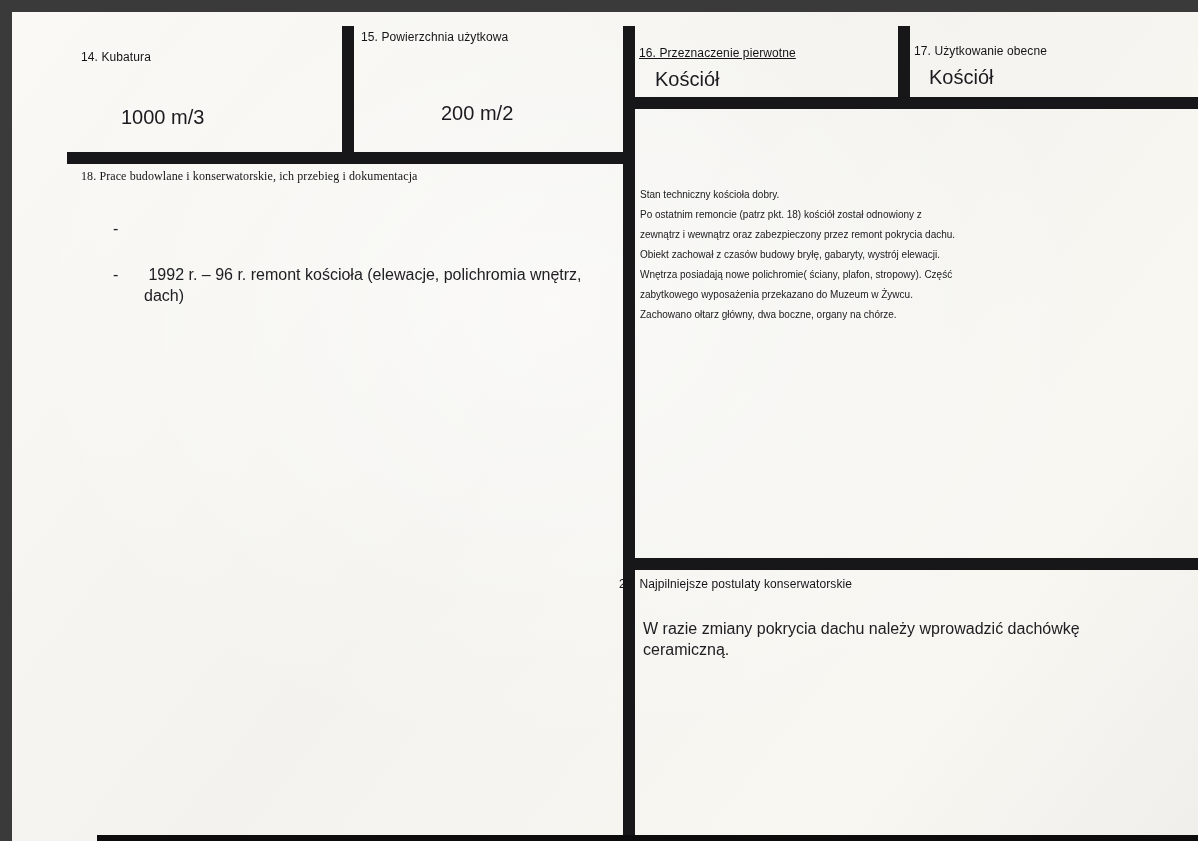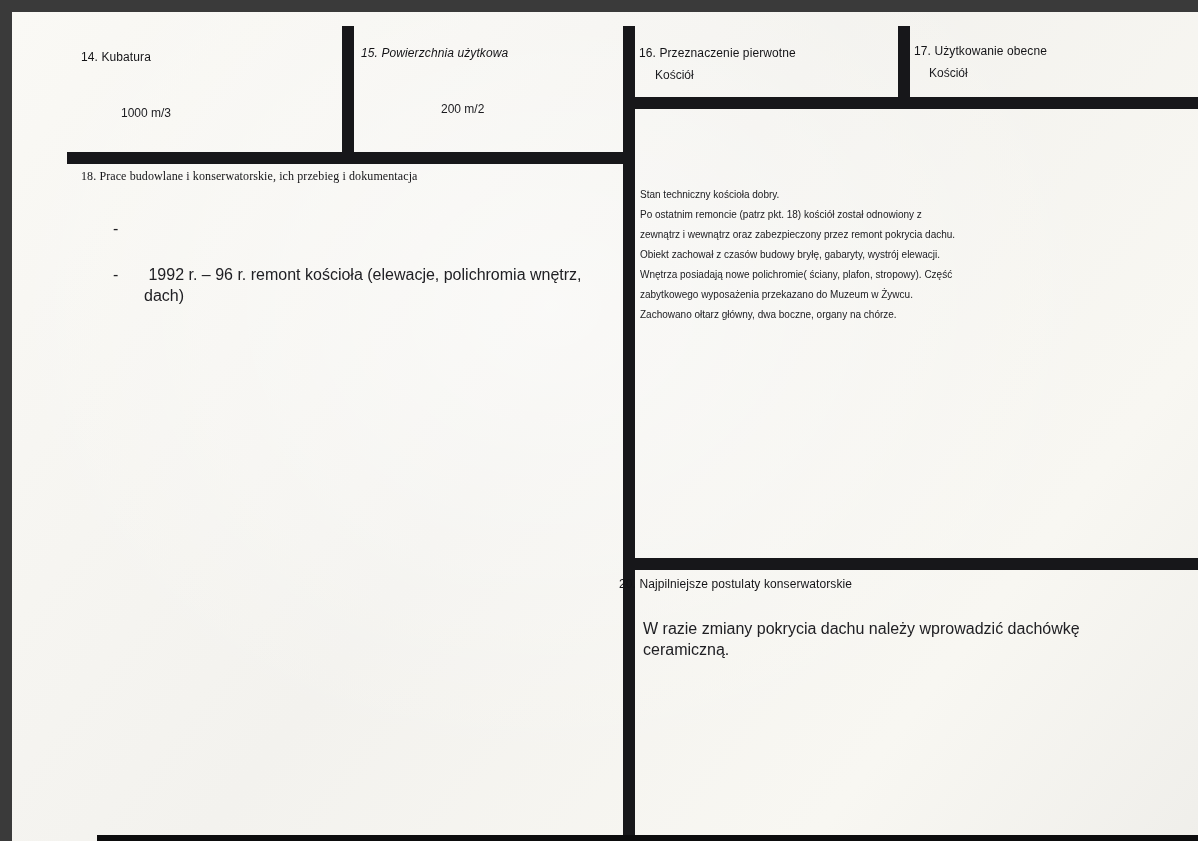--- a/index.html
+++ b/index.html
@@ -22,21 +22,21 @@
   .line { position: absolute; background: #17171a; }
   .label {
     position: absolute;
     font-size: 12px;
     line-height: 15px;
     color: #141417;
     letter-spacing: 0.1px;
   }
   .value {
     position: absolute;
-    font-size: 12px;
+    font-size: 20px;
     color: #1b1b1f;
   }
   .prewrap { white-space: pre-wrap; }
   .hanging {
     padding-left: 19px;
     text-indent: -19px;
     white-space: pre-wrap;
   }
   .bodytext {
     position: absolute;
@@ -89,24 +89,24 @@
   <div class="line" style="left:330px; top:14px; width:2px; height:127px;"></div>
   <div class="line" style="left:55px; top:140px; width:557px; height:2px;"></div>
   <div class="line" style="left:611px; top:14px; width:2px; height:811px;"></div>
   <div class="line" style="left:886px; top:14px; width:2px; height:72px;"></div>
   <div class="line" style="left:611px; top:85px; width:587px; height:2px;"></div>
   <div class="line" style="left:611px; top:546px; width:587px; height:2px;"></div>
 
   <div class="label" style="left:63px; top:32px;">14. Kubatura</div>
   <div class="value" style="left:103px; top:88px;">1000 m/3</div>
 
-  <div class="label" style="left:343px; top:28px;font-style:italic;">15. Powierzchnia użytkowa</div>
+  <div class="label" style="left:343px; top:12px;">15. Powierzchnia użytkowa</div>
   <div class="value" style="left:423px; top:84px;">200 m/2</div>
 
-  <div class="label" style="left:621px; top:28px;">16. Przeznaczenie pierwotne</div>
+  <div class="label" style="left:621px; top:28px;text-decoration:underline;">16. Przeznaczenie pierwotne</div>
   <div class="value" style="left:637px; top:50px;">Kościół</div>
 
   <div class="label" style="left:896px; top:26px;">17. Użytkowanie obecne</div>
   <div class="value" style="left:911px; top:48px;">Kościół</div>
 
   <div class="label" style="left:63px; top:151px;font-family:Liberation Serif, serif;">18. Prace budowlane i konserwatorskie, ich przebieg i dokumentacja</div>
   <div class="list">
     <div class="list-item">
       <span class="bullet">-</span>
     </div>

